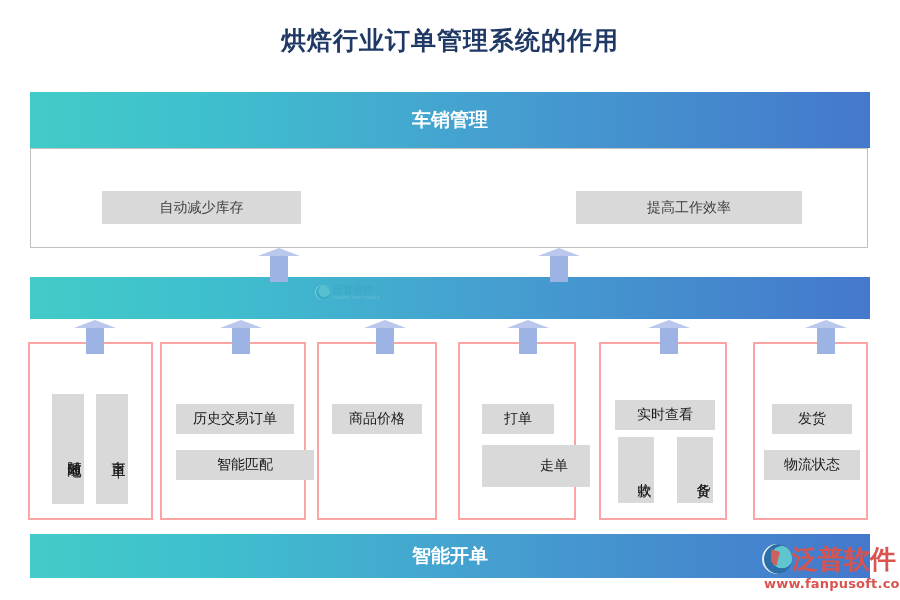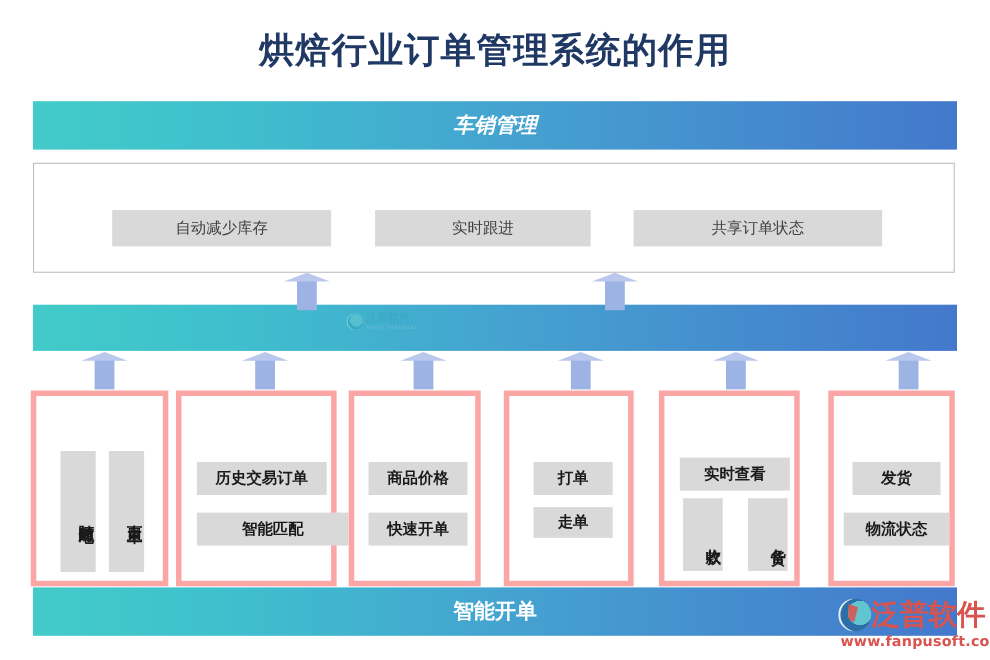--- a/index.html
+++ b/index.html
@@ -15,42 +15,42 @@
     position: relative;
   }
 
   
   .page-title {
     position: absolute;
     left: 0;
     top: 24px;
     width: 900px;
     text-align: center;
-    font-size: 32px;
+    font-size: 25px;
     font-weight: bold;
     color: #1f3864;
     letter-spacing: 1px;
     font-family: "DejaVu Serif", "Liberation Serif", serif;
   }
 
   
   .banner {
     position: absolute;
     left: 30px;
     width: 840px;
     background: linear-gradient(to right, #42cbc8 0%, #3fbfce 22%, #459fd0 55%, #4478cc 100%);
     color: #ffffff;
     font-size: 19px;
     font-weight: bold;
     display: flex;
     align-items: center;
     justify-content: center;
     overflow: hidden;
   }
-  .banner-top    { top: 92px;  height: 44px; font-style: italic; }
+  .banner-top    { top: 92px;  height: 56px; }
   .banner-mid    { top: 277px; height: 42px; }
   .banner-bottom { top: 534px; height: 44px; }
 
   .banner-label { position: relative; z-index: 2; }
 
   
   .wm-mid {
     position: absolute;
     left: 285px;
     top: 8px;
@@ -125,26 +125,25 @@
     width: 0;
     height: 0;
     border-left: 21px solid transparent;
     border-right: 21px solid transparent;
     border-bottom: 8px solid #b9c8ec;
   }
 
   
   .col-card {
     position: absolute;
-    top: 355px;
+    top: 342px;
     height: 178px;
-    border: 5px solid #fca5a5;
+    border: 2px solid #fca5a5;
     background: #ffffff;
     box-sizing: border-box;
-    font-weight: bold;
   }
   .col-inner {
     position: absolute;
     left: 0; right: 0; top: 0; bottom: 0;
   }
 
   
   .chip-h {
     position: absolute;
     background: #d9d9d9;
@@ -220,22 +219,21 @@
 <body>
 
 <div class="page-title">烘焙行业订单管理系统的作用</div>
 
 <div class="banner banner-top">
   <span class="banner-label">车销管理</span>
 </div>
 
 <div class="card-row2">
   <div class="gray-chip r2-chip r2-c0">自动减少库存</div>
-  <div class="gray-chip r2-chip r2-c1">实时跟进</div>
-  <div class="gray-chip r2-chip r2-c2">共享订单状态</div>
+  <div class="gray-chip r2-chip r2-c2">提高工作效率</div>
 </div>
 
 <div class="arrow-up" style="left:258px; top:248px;">
   <div class="shaft"></div>
   <div class="head"></div>
 </div>
 <div class="arrow-up" style="left:538px; top:248px;">
   <div class="shaft"></div>
   <div class="head"></div>
 </div>
@@ -285,28 +283,27 @@
 <div class="col-card" style="left:160px; width:146px;">
   <div class="col-inner">
     <div class="chip-h" style="left:14px; top:60px; width:118px; height:30px;">历史交易订单</div>
     <div class="chip-h" style="left:14px; top:106px; width:138px; height:30px;">智能匹配</div>
   </div>
 </div>
 
 <div class="col-card" style="left:317px; width:120px;padding-left:28px;">
   <div class="col-inner">
     <div class="chip-h" style="left:13px; top:60px; width:90px; height:30px;">商品价格</div>
-    <div class="chip-h" style="left:13px; top:106px; width:90px; height:30px;">快速开单</div>
   </div>
 </div>
 
 <div class="col-card" style="left:458px; width:118px;">
   <div class="col-inner">
     <div class="chip-h" style="left:22px; top:60px; width:72px; height:30px;">打单</div>
-    <div class="chip-h" style="left:22px; top:101px; width:72px; height:28px;">走单</div>
+    <div class="chip-h" style="left:22px; top:101px; width:72px; height:42px;padding-left:36px;">走单</div>
   </div>
 </div>
 
 <div class="col-card" style="left:599px; width:128px;">
   <div class="col-inner">
     <div class="chip-h" style="left:14px; top:56px; width:100px; height:30px;">实时查看</div>
     <div class="chip-v" style="left:17px; top:93px; width:36px; height:66px;">收款</div>
     <div class="chip-v" style="left:76px; top:93px; width:36px; height:66px;">备货</div>
   </div>
 </div>

